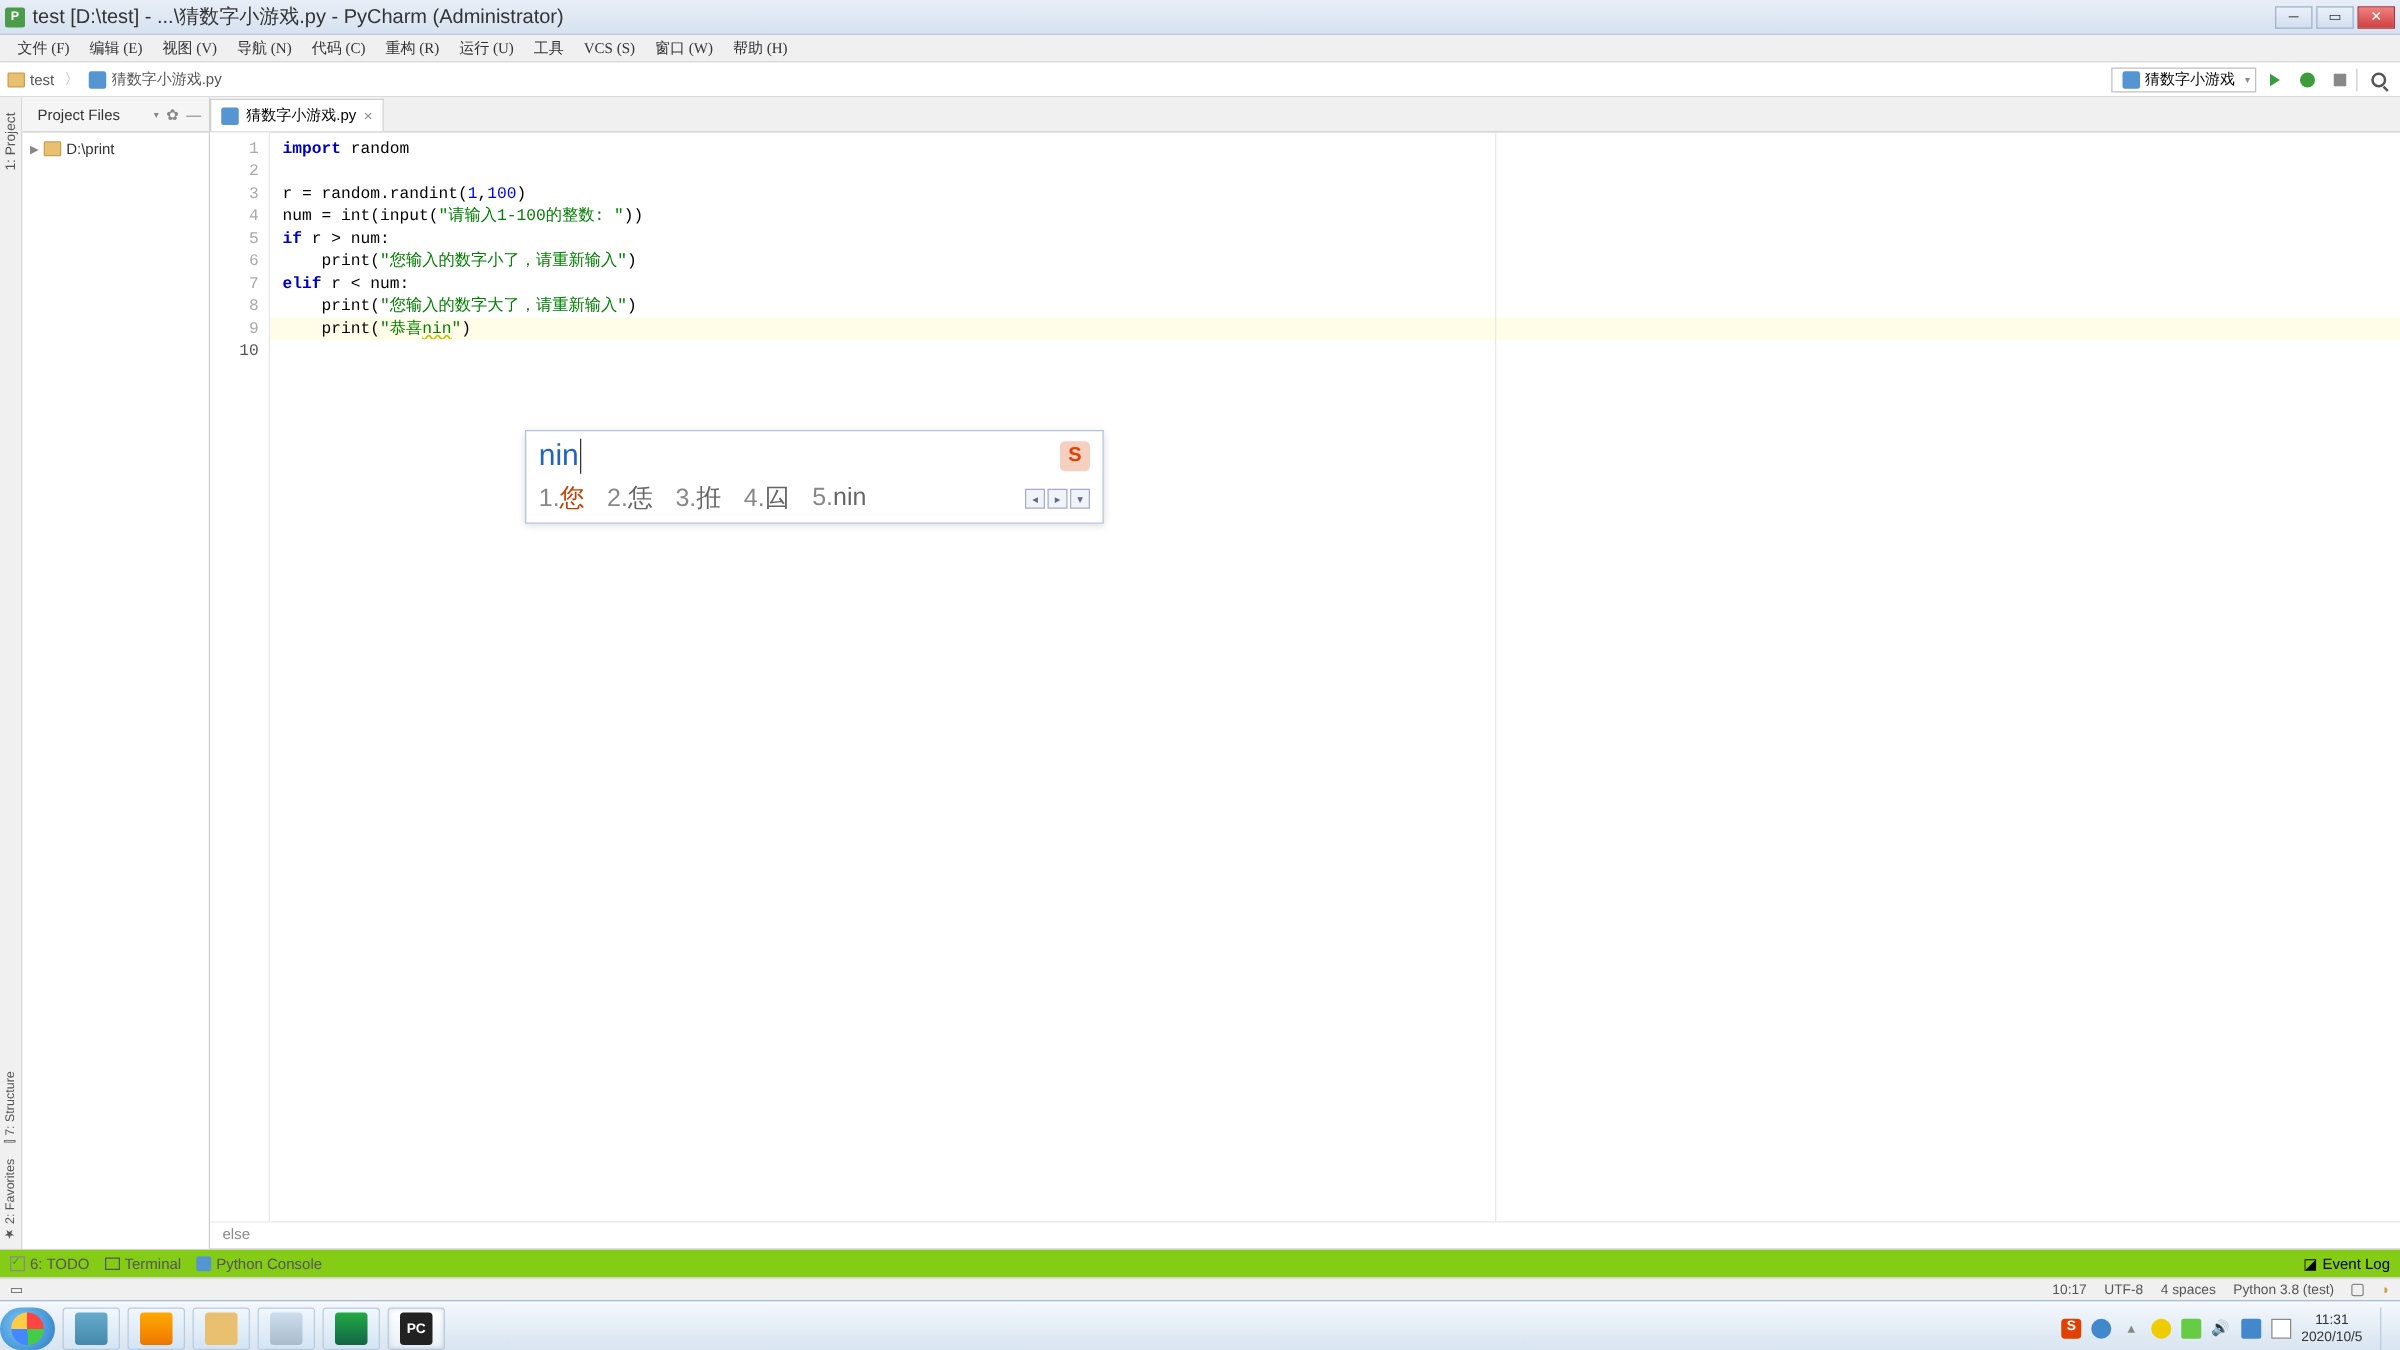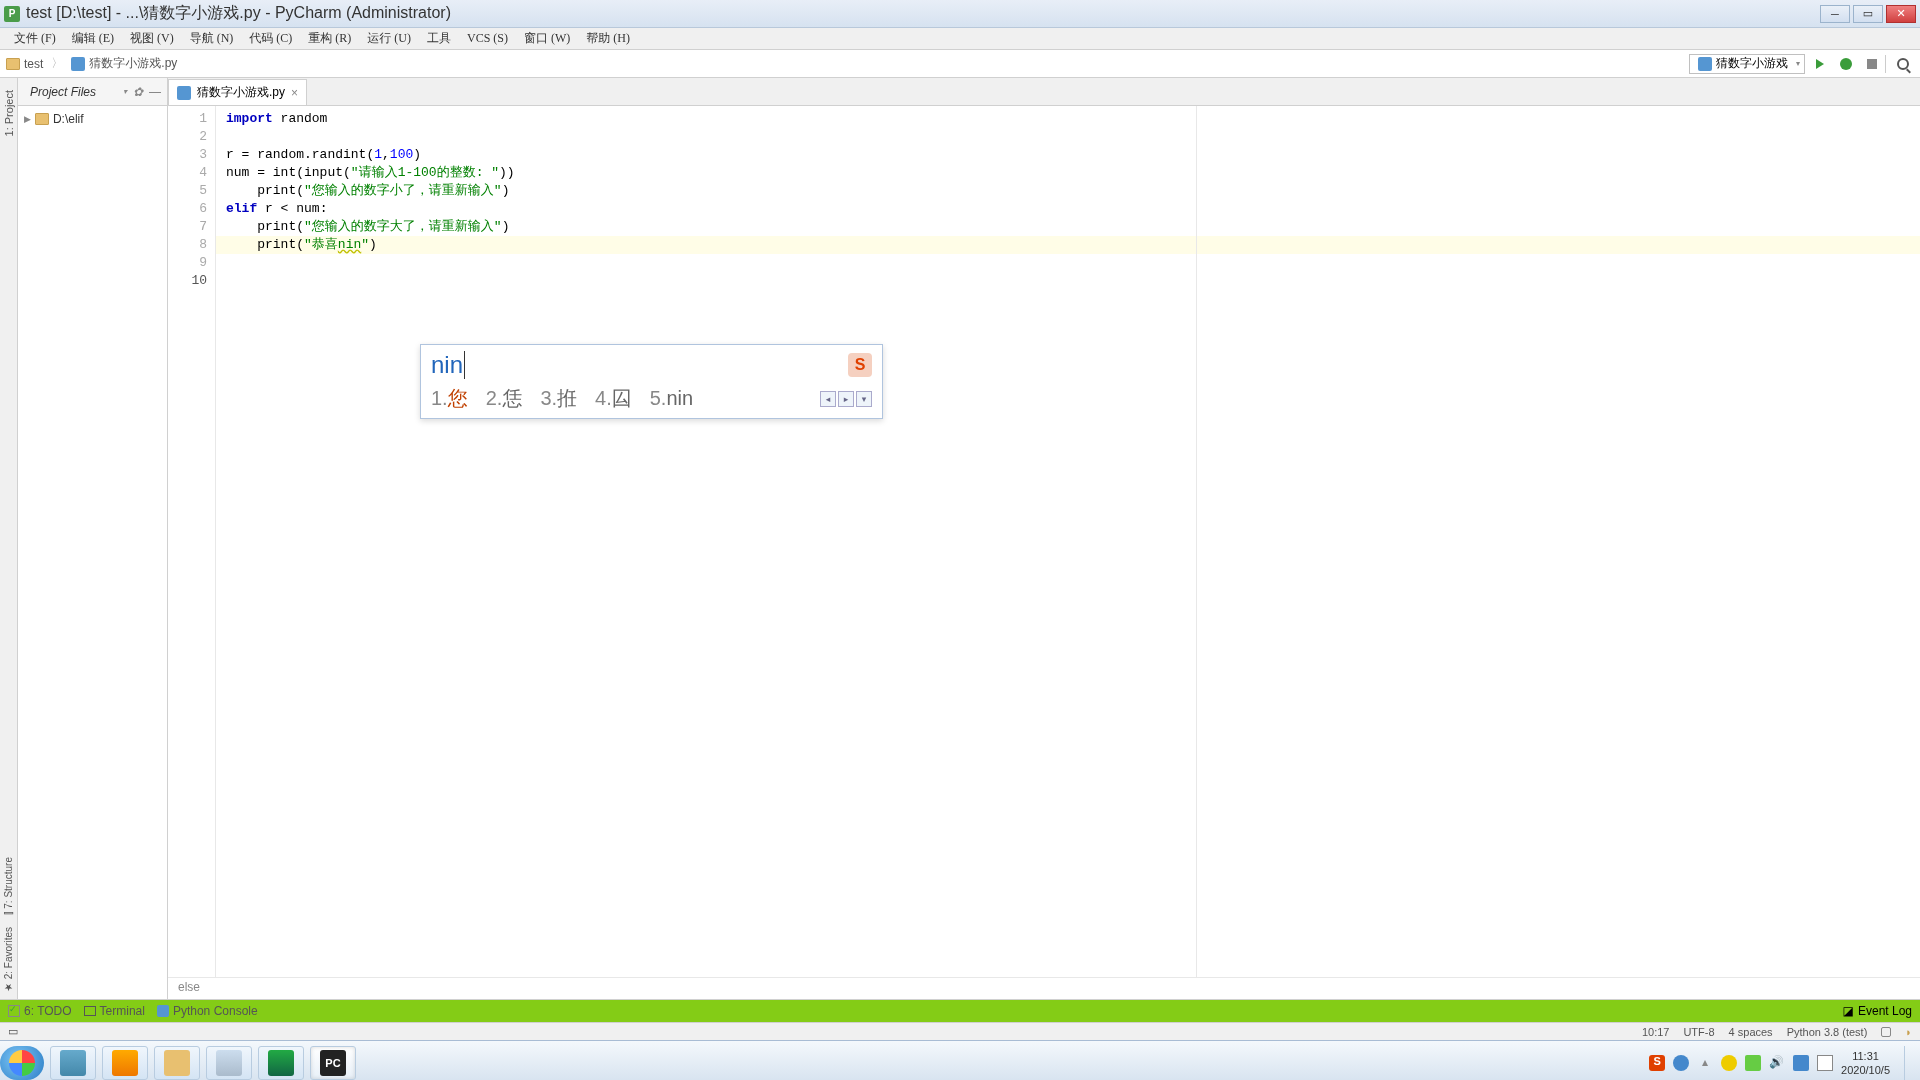--- a/index.html
+++ b/index.html
@@ -37,21 +37,21 @@
 
 .main { display:flex; height:calc(1080px - 28px - 22px - 28px - 23px - 18px - 40px); background:#fff; }
 
 
 .left-tabs { width:18px; background:#f0f0f0; border-right:1px solid #d0d0d0; display:flex; flex-direction:column; align-items:center; padding-top:6px; }
 .v-tab { writing-mode:vertical-rl; transform:rotate(180deg); font-size:11px; color:#555; padding:6px 2px; cursor:pointer; }
 .v-tab.small { font-size:10px; }
 
 
 .project-pane { width:150px; border-right:1px solid #d0d0d0; background:#fff; display:flex; flex-direction:column; }
-.project-header { height:28px; border-bottom:1px solid #d0d0d0; display:flex; align-items:center; padding:0 6px; gap:6px; background:#f5f5f5;font-style:italic; }
+.project-header { height:28px; border-bottom:1px solid #d0d0d0; display:flex; align-items:center; padding:0 6px; gap:6px; background:#f5f5f5; }
 .project-header .pane-title { flex:1; font-size:12px; color:#333; }
 .project-header .dd { font-size:8px; color:#888; }
 .project-header .gear-ic { color:#888; font-size:12px; }
 .project-tree { padding:4px 0; }
 .tree-row { display:flex; align-items:center; gap:4px; padding:2px 6px; }
 .tree-row .arrow { font-size:9px; color:#888; }
 .tree-row .folder-ic { width:14px; height:12px; background:#e8c070; border:1px solid #c8a050; border-radius:1px; }
 .tree-row .label { color:#333; }
 
 
@@ -181,21 +181,21 @@
       <span class="folder-ic"></span>
       <span class="pane-title">Project Files</span>
       <span class="dd">▾</span>
       <span class="gear-ic">✿</span>
       <span style="color:#888">—</span>
     </div>
     <div class="project-tree">
       <div class="tree-row">
         <span class="arrow">▶</span>
         <span class="folder-ic"></span>
-        <span class="label">D:\elif</span>
+        <span class="label">D:\print</span>
       </div>
     </div>
   </div>
 
   <div class="editor-wrap">
     <div class="editor-tabs">
       <div class="editor-tab">
         <span class="py-ic"></span>
         <span>猜数字小游戏.py</span>
         <span class="close">×</span>
@@ -213,20 +213,21 @@
         <div class="ln">8</div>
         <div class="ln">9</div>
         <div class="ln current">10</div>
       </div>
       <div class="code">
         <div class="right-margin"></div>
         <div class="line"><span class="kw">import</span><span class="id"> random</span></div>
         <div class="line"></div>
         <div class="line"><span class="id">r = random.randint(</span><span class="num">1</span><span class="id">,</span><span class="num">100</span><span class="id">)</span></div>
         <div class="line"><span class="id">num = int(input(</span><span class="str">"请输入1-100的整数: "</span><span class="id">))</span></div>
+        <div class="line"><span class="kw">if</span><span class="id"> r &gt; num:</span></div>
         <div class="line"><span class="id">    print(</span><span class="str">"您输入的数字小了，请重新输入"</span><span class="id">)</span></div>
         <div class="line"><span class="kw">elif</span><span class="id"> r &lt; num:</span></div>
         <div class="line"><span class="id">    print(</span><span class="str">"您输入的数字大了，请重新输入"</span><span class="id">)</span></div>
         <div class="line current"><span class="id">    print(</span><span class="str">"恭喜</span><span class="typo">nin</span><span class="str">"</span><span class="id">)</span></div>
       </div>
     </div>
     <div class="breadcrumb-bar"><span>else</span></div>
   </div>
 </div>
 

